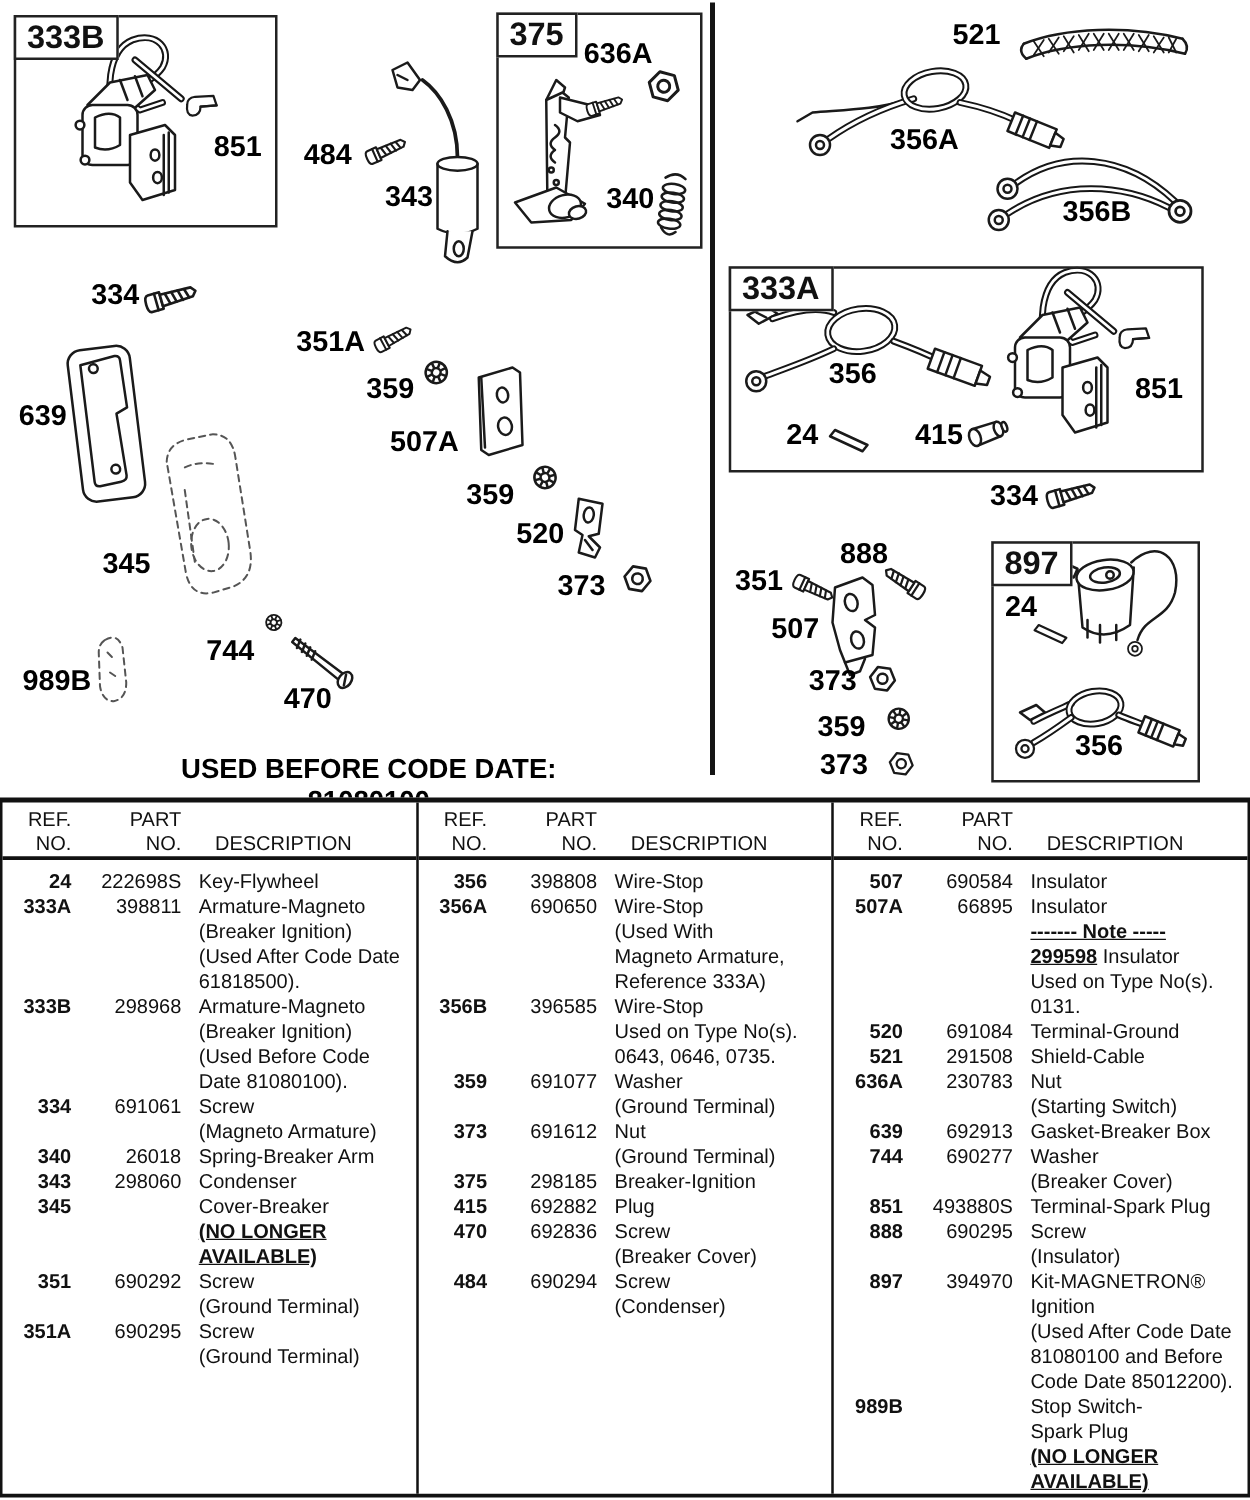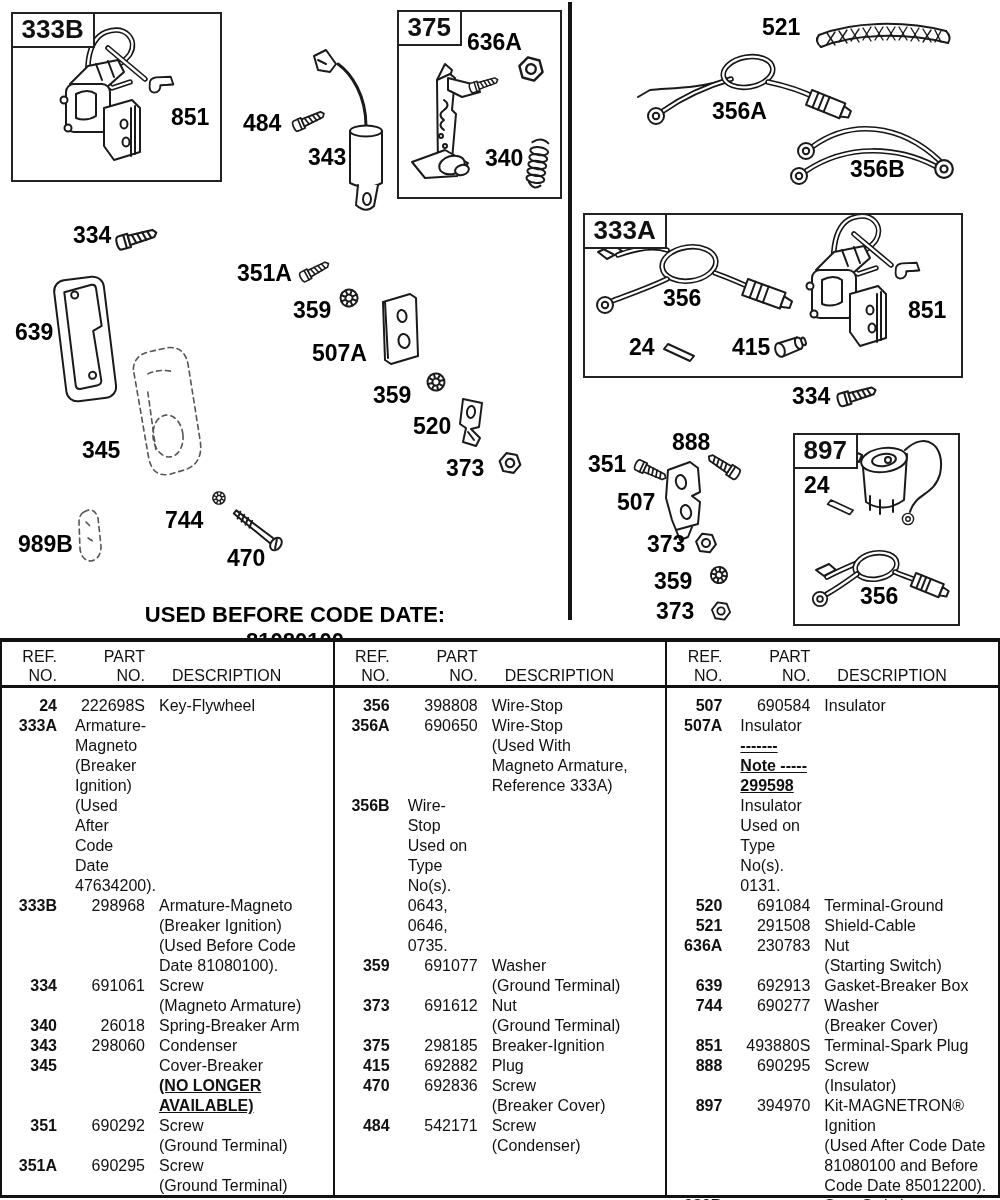--- a/index.html
+++ b/index.html
@@ -425,25 +425,26 @@
       <div class="tbody">
           <div class="trow">
             <div class="c-ref">24</div>
             <div class="c-part">222698S</div>
             <div class="c-desc">
               <div class="dline"><span>Key-Flywheel</span></div>
             </div>
           </div>
           <div class="trow">
             <div class="c-ref">333A</div>
+            <div class="c-part">398811</div>
             <div class="c-desc">
               <div class="dline"><span>Armature-Magneto</span></div>
               <div class="dline"><span>(Breaker Ignition)</span></div>
               <div class="dline"><span>(Used After Code Date</span></div>
-              <div class="dline"><span>47634200).</span></div>
+              <div class="dline"><span>61818500).</span></div>
             </div>
           </div>
           <div class="trow">
             <div class="c-ref">333B</div>
             <div class="c-part">298968</div>
             <div class="c-desc">
               <div class="dline"><span>Armature-Magneto</span></div>
               <div class="dline"><span>(Breaker Ignition)</span></div>
               <div class="dline"><span>(Used Before Code</span></div>
               <div class="dline"><span>Date 81080100).</span></div>
@@ -523,20 +524,21 @@
             <div class="c-part">690650</div>
             <div class="c-desc">
               <div class="dline"><span>Wire-Stop</span></div>
               <div class="dline"><span>(Used With</span></div>
               <div class="dline"><span>Magneto Armature,</span></div>
               <div class="dline"><span>Reference 333A)</span></div>
             </div>
           </div>
           <div class="trow">
             <div class="c-ref">356B</div>
+            <div class="c-part">396585</div>
             <div class="c-desc">
               <div class="dline"><span>Wire-Stop</span></div>
               <div class="dline"><span>Used on Type No(s).</span></div>
               <div class="dline"><span>0643, 0646, 0735.</span></div>
             </div>
           </div>
           <div class="trow">
             <div class="c-ref">359</div>
             <div class="c-part">691077</div>
             <div class="c-desc">
@@ -569,21 +571,21 @@
           <div class="trow">
             <div class="c-ref">470</div>
             <div class="c-part">692836</div>
             <div class="c-desc">
               <div class="dline"><span>Screw</span></div>
               <div class="dline"><span>(Breaker Cover)</span></div>
             </div>
           </div>
           <div class="trow">
             <div class="c-ref">484</div>
-            <div class="c-part">542171</div>
+            <div class="c-part">690294</div>
             <div class="c-desc">
               <div class="dline"><span>Screw</span></div>
               <div class="dline"><span>(Condenser)</span></div>
             </div>
           </div>
         </div>
     </section>
     <section class="tcol">
       <div class="thead">
         <div class="th-ref">
@@ -599,20 +601,21 @@
       <div class="tbody">
           <div class="trow">
             <div class="c-ref">507</div>
             <div class="c-part">690584</div>
             <div class="c-desc">
               <div class="dline"><span>Insulator</span></div>
             </div>
           </div>
           <div class="trow">
             <div class="c-ref">507A</div>
+            <div class="c-part">66895</div>
             <div class="c-desc">
               <div class="dline"><span>Insulator</span></div>
               <div class="dline"><span class="b">------- Note -----</span></div>
               <div class="dline"><span class="b">299598</span><span> Insulator</span></div>
               <div class="dline"><span>Used on Type No(s).</span></div>
               <div class="dline"><span>0131.</span></div>
             </div>
           </div>
           <div class="trow">
             <div class="c-ref">520</div>

